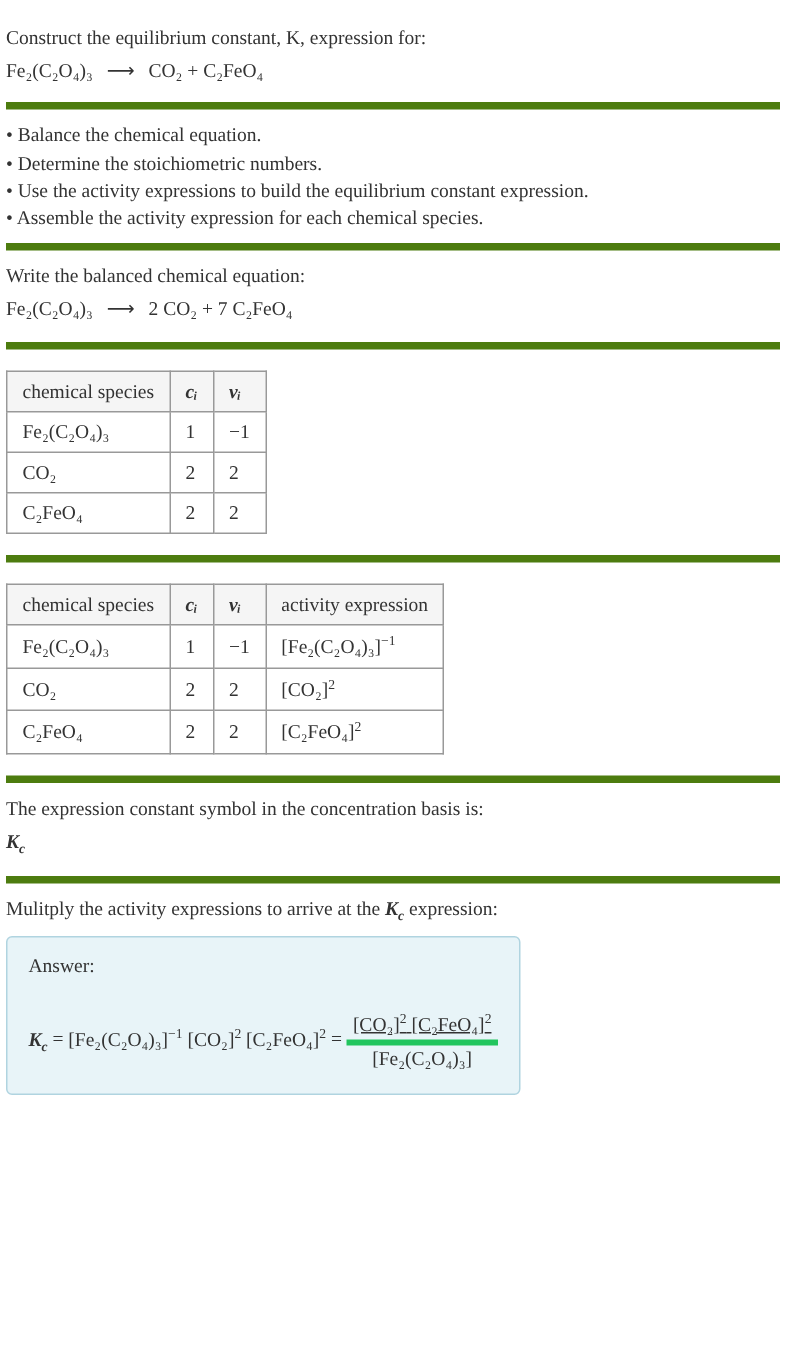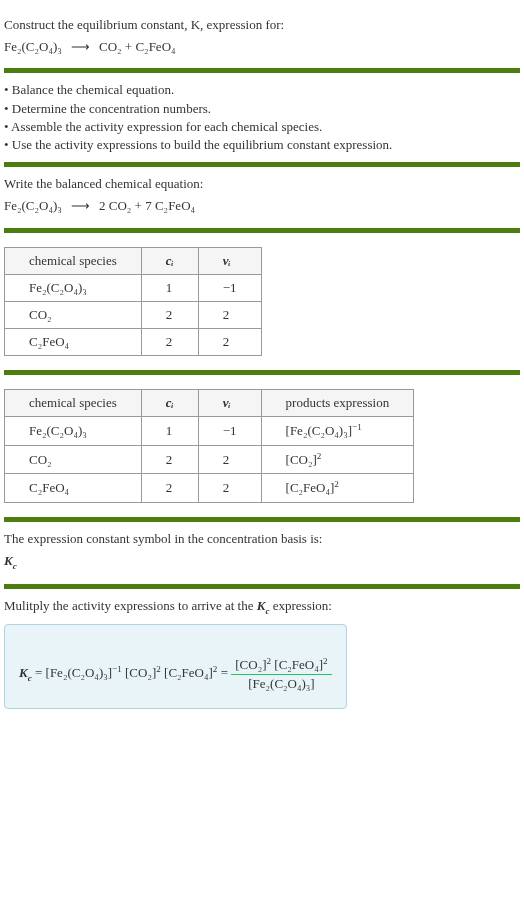--- a/index.html
+++ b/index.html
@@ -38,21 +38,21 @@
     .arrow {
       display: inline-block;
       margin: 0 6px;
     }
     table {
       border-collapse: collapse;
       margin: 6px 0;
     }
     td, th {
       border: 1px solid #999;
-      padding: 4px 24px;
+      padding: 4px 10px;
       text-align: left;
       font-weight: normal;
     }
     th {
       background: #f5f5f5;
     }
     .answer-box {
       background: #e8f4f8;
       border: 1px solid #b0d4e0;
       border-radius: 4px;
@@ -60,22 +60,23 @@
       margin: 6px 0;
       display: inline-block;
     }
     .frac {
       display: inline-block;
       vertical-align: middle;
       text-align: center;
     }
     .frac-num {
       display: block;
-      border-bottom: 1px solid #22c55e;
+      border-bottom: 4px solid #22c55e;
       padding: 0 4px;
+      text-decoration: underline;
     }
     .frac-den {
       display: block;
       padding: 0 4px;
     }
     .italic {
       font-style: italic;
       font-weight: bold;
     }
   </style>
@@ -88,23 +89,23 @@
   </div>
   <div class="formula">
     <span>Fe₂(C₂O₄)₃</span>
     <span class="arrow">⟶</span>
     <span>CO₂ + C₂FeO₄</span>
   </div>
 </div>
 
 <div class="section">
   <div>• Balance the chemical equation.</div>
-  <div>• Determine the concentration numbers.</div>
+  <div>• Determine the stoichiometric numbers.</div>
+  <div>• Use the activity expressions to build the equilibrium constant expression.</div>
   <div>• Assemble the activity expression for each chemical species.</div>
-  <div>• Use the activity expressions to build the equilibrium constant expression.</div>
 </div>
 
 <div class="section">
   <div>Write the balanced chemical equation:</div>
   <div class="formula">
     <span>Fe₂(C₂O₄)₃</span>
     <span class="arrow">⟶</span>
     <span>2 CO₂ + 7 C₂FeO₄</span>
   </div>
 </div>
@@ -136,21 +137,21 @@
     </table>
 </div>
 
 <div class="section">
   <table>
     <tbody>
         <tr>
       <th>chemical species</th>
       <th><span class="italic">cᵢ</span></th>
       <th><span class="italic">νᵢ</span></th>
-      <th>products expression</th>
+      <th>activity expression</th>
     </tr>
     <tr>
       <td>Fe₂(C₂O₄)₃</td>
       <td>1</td>
       <td>−1</td>
       <td><span>[Fe₂(C₂O₄)₃]</span><sup>−1</sup></td>
     </tr>
     <tr>
       <td>CO₂</td>
       <td>2</td>
@@ -168,20 +169,21 @@
 </div>
 
 <div class="section">
   <div>The expression constant symbol in the concentration basis is:</div>
   <div class="formula italic">K<sub>c</sub></div>
 </div>
 
 <div class="section">
   <div>Mulitply the activity expressions to arrive at the <span class="italic">K<sub>c</sub></span> expression:</div>
   <div class="answer-box">
+    <div>Answer:</div>
     <div class="formula" style="margin-top:20px;">
       <span class="italic">K<sub>c</sub></span>
       <span> = </span>
       <span><span>[Fe₂(C₂O₄)₃]</span><sup>−1</sup></span>
       <span> <span>[CO₂]</span><sup>2</sup></span>
       <span> <span>[C₂FeO₄]</span><sup>2</sup></span>
       <span> = </span>
       <span class="frac">
         <span class="frac-num">
           <span>[CO₂]</span><sup>2</sup>

